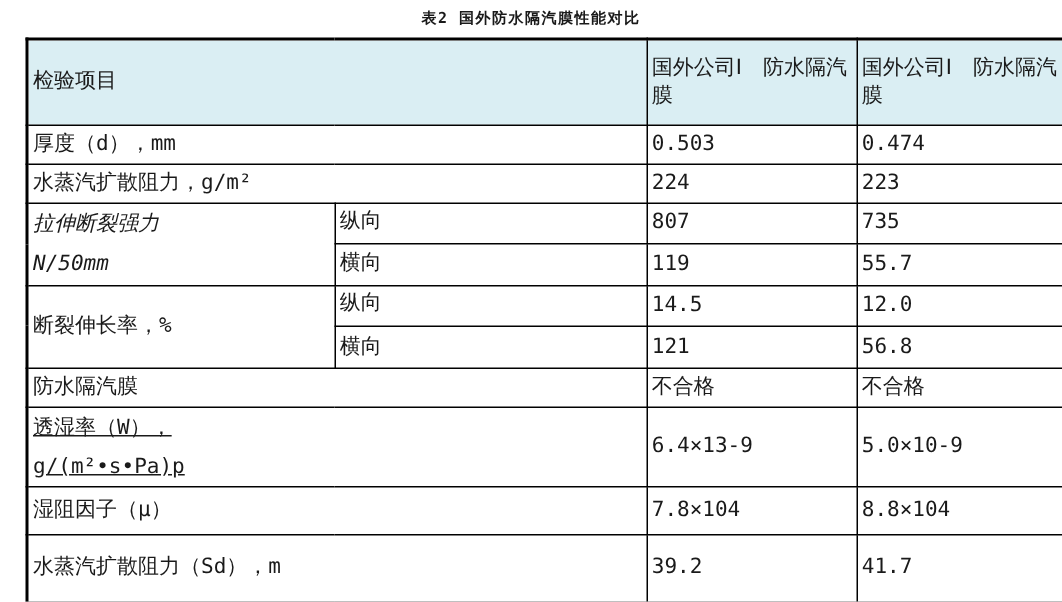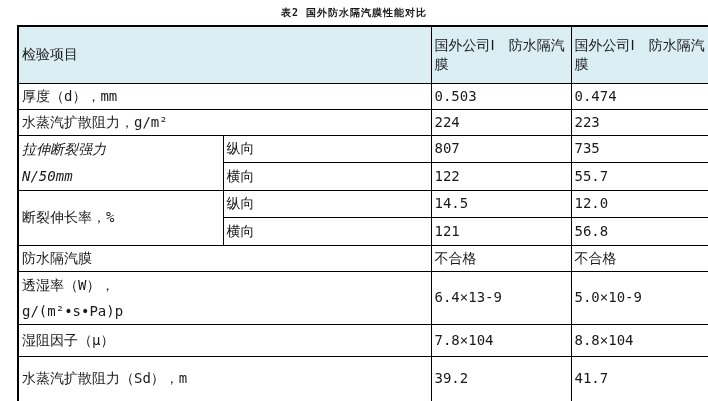--- a/index.html
+++ b/index.html
@@ -30,25 +30,25 @@
     font-size: 14px;
     padding: 0 3px;
     vertical-align: middle;
     text-align: left;
     overflow: hidden;
     line-height: 1.35;
   }
   tr.hdr td { background: #daeef3; }
   .h57 td, td.h57 { height: 57px; }
   td.h26 { height: 26px; }
-  td.h27 { height: 27px; }
+  td.h27 { height: 27px; font-family: Liberation Serif, serif; }
   td.h28 { height: 28px; }
   td.h30 { height: 46px; }
   td.h32 { height: 32px; }
-  td.h52 { height: 52px; }
+  td.h52 { height: 52px; text-decoration: underline; }
   .two-line div { line-height: 26px; }
   .spread div { line-height: 27px; font-style: italic; }
 </style>
 </head>
 <body>
 
 <div class="caption">表2 国外防水隔汽膜性能对比</div>
 
 <table class="cmp">
   <colgroup>
@@ -81,21 +81,21 @@
     <td rowspan="2" class="spread">
       <div>拉伸断裂强力</div>
       <div>N/50mm</div>
     </td>
     <td class="h27">纵向</td>
     <td>807</td>
     <td>735</td>
   </tr>
   <tr>
     <td class="h27">横向</td>
-    <td>122</td>
+    <td>119</td>
     <td>55.7</td>
   </tr>
 
   <tr>
     <td rowspan="2">断裂伸长率，%</td>
     <td class="h27">纵向</td>
     <td>14.5</td>
     <td>12.0</td>
   </tr>
   <tr>

